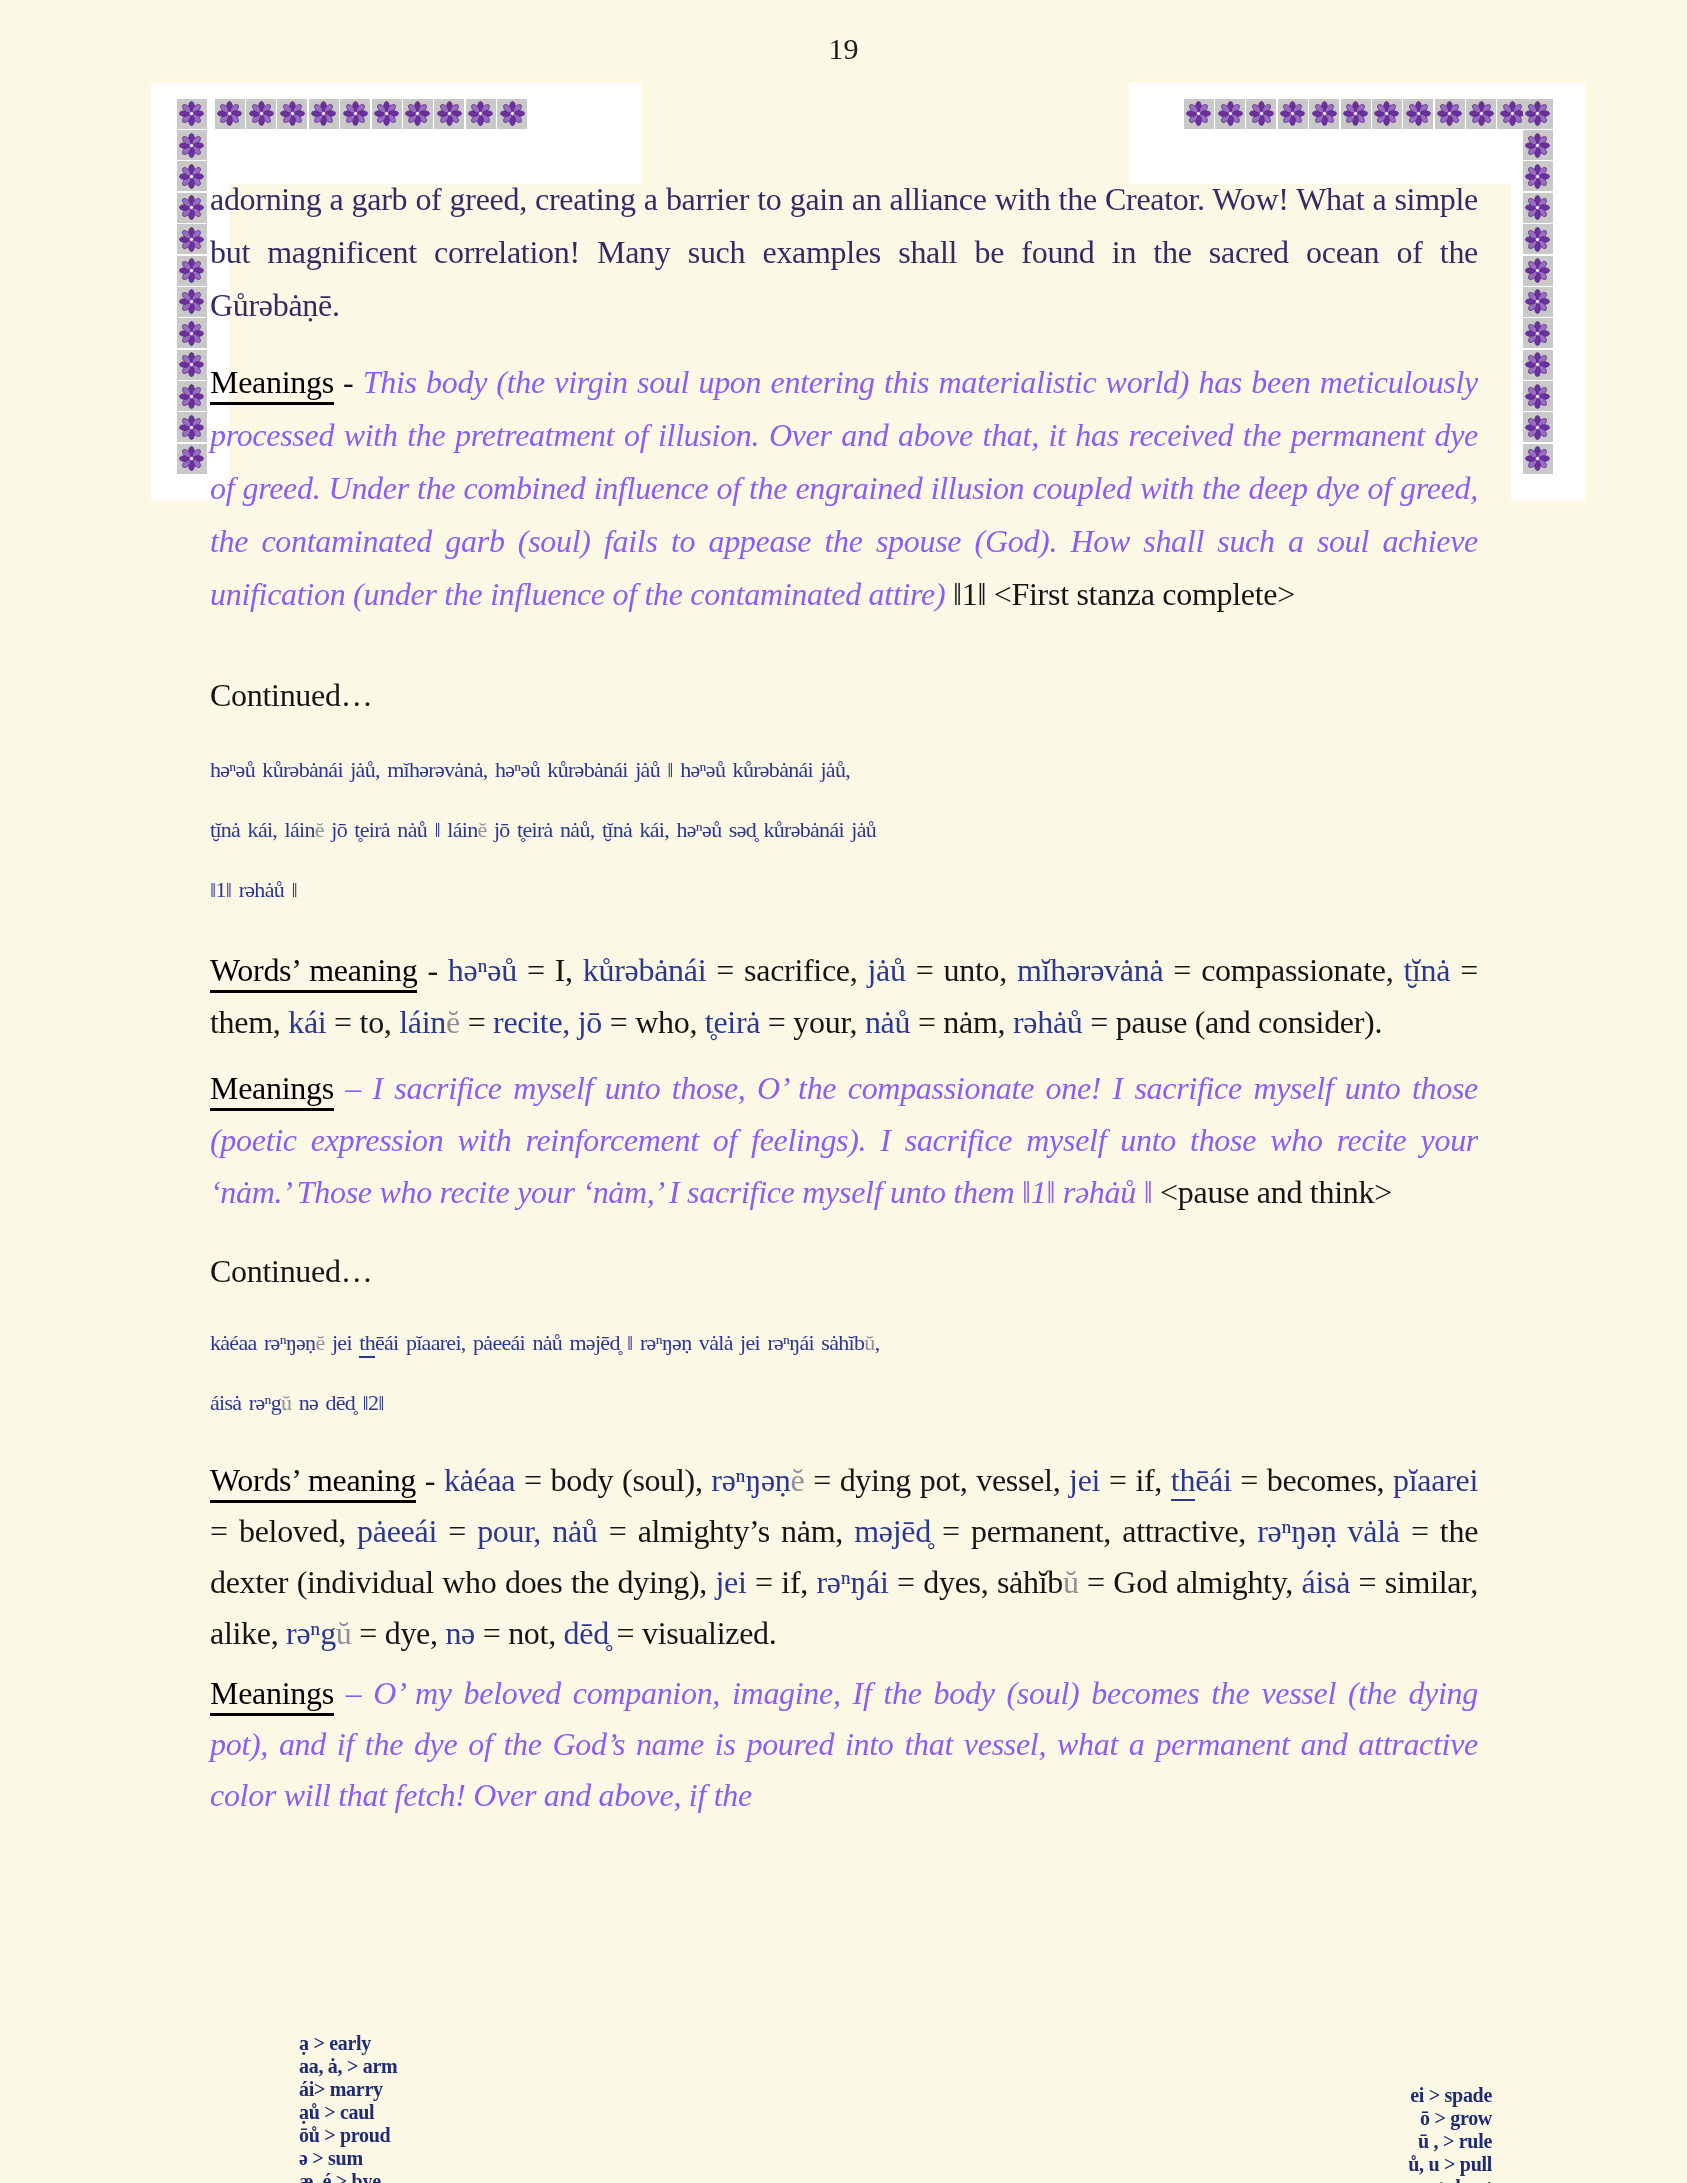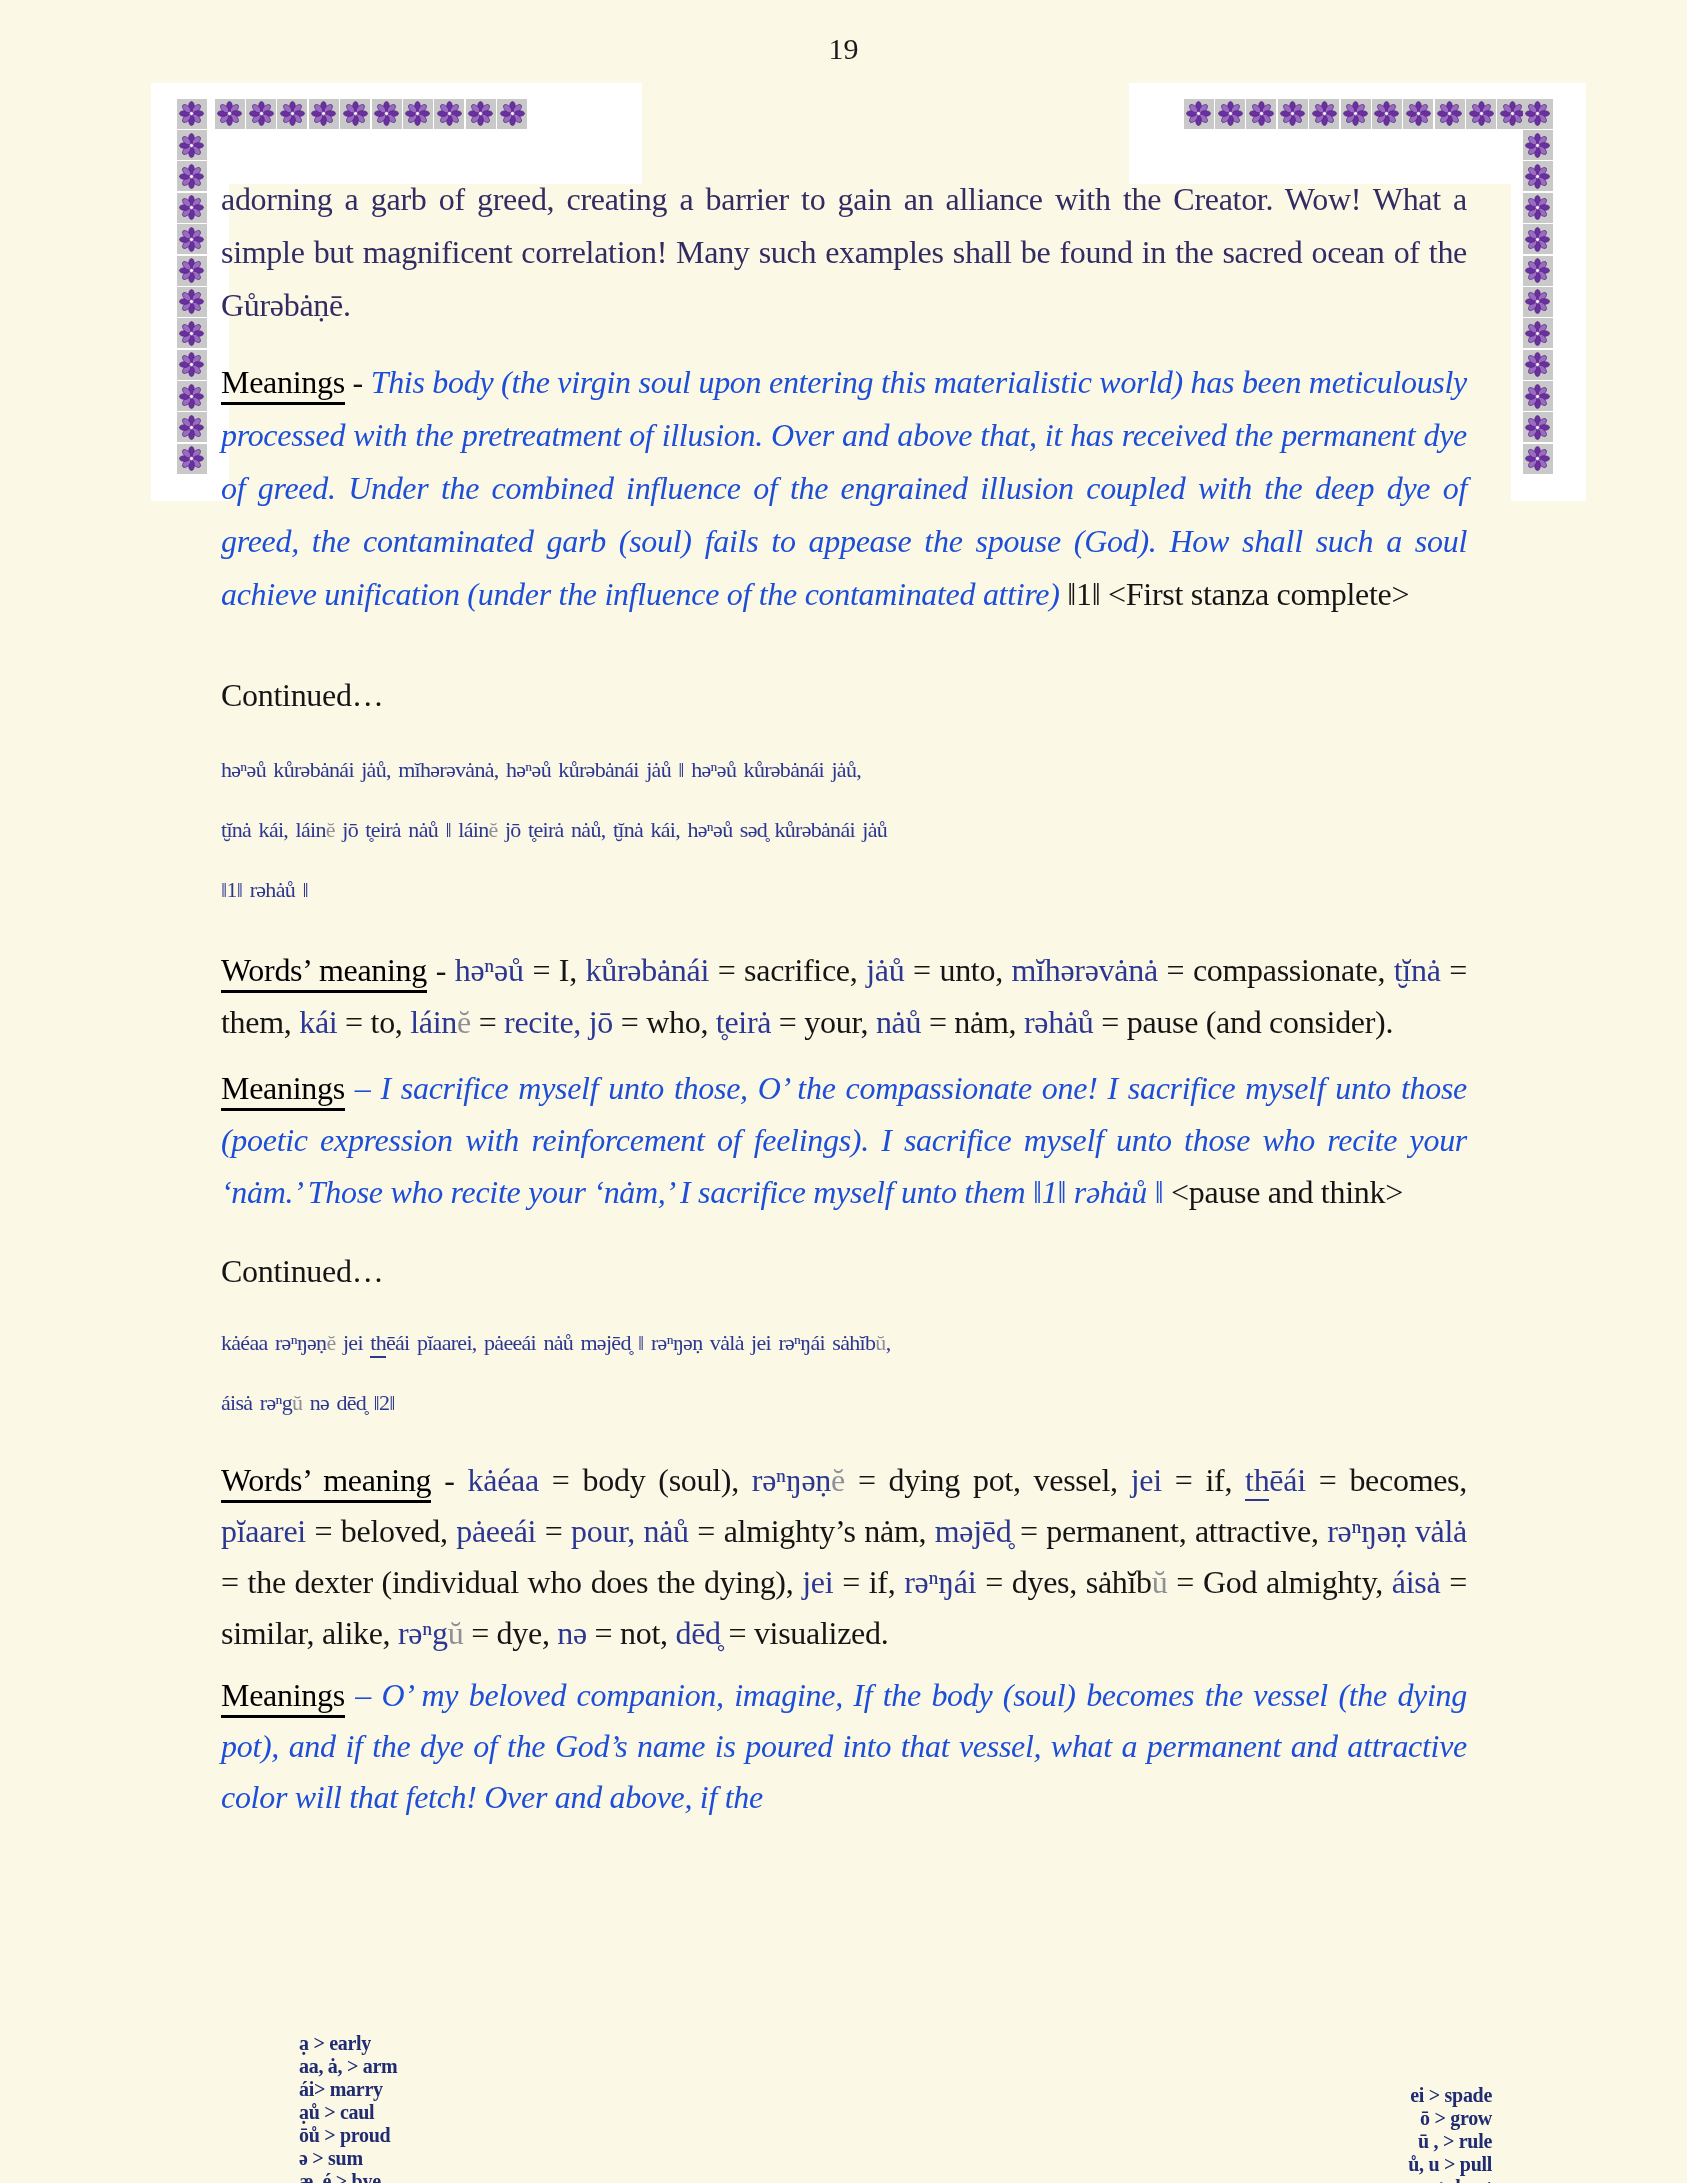--- a/index.html
+++ b/index.html
@@ -29,38 +29,38 @@
   .tile{
     width:30px;height:30px;background:#C9C9C9;margin:0.7px;
     display:flex;align-items:center;justify-content:center;flex:0 0 auto;
   }
   .tile svg{width:25px;height:25px;display:block;}
   
   .content{
     position:absolute;left:210px;top:0;width:1268px;
     font-size:32px;letter-spacing:-0.3px;color:#151515;
   }
-  .content p{margin:11px;padding:0;}
+  .content p{margin:0;padding:0;}
   .just{text-align:justify;}
   #p1{margin-top:173px;line-height:53px;}
   #m1{margin-top:24px;line-height:53px;}
   #c1{margin-top:48px;line-height:52px;}
   #s1{margin-top:18.5px;line-height:60px;}
   #w1{margin-top:24px;line-height:52px;}
   #m2{margin-top:14.6px;line-height:52px;}
   #c2{margin-top:26.5px;line-height:52px;}
   #s2{margin-top:16px;line-height:60px;}
   #w2{margin-top:22.5px;line-height:51px;}
   #m3{margin-top:9.3px;line-height:51px;}
   .stanza{
     text-align:left;font-size:22px;letter-spacing:-0.7px;word-spacing:2.6px;
   }
   
   .r-navy {color:#332C63;}
-  .r-brown{color:#1d4ed8;font-style:italic;}
+  .r-brown{color:#8b5cf6;font-style:italic;}
   .r-black{color:#151515;font-style:normal;}
   .r-blue {color:#2B3791;}
   .r-gray {color:#8F8F98;}
   .r-head {color:#000;font-style:normal;border-bottom:3.3px solid #000;padding-bottom:2px;}
   .uline{border-bottom:2.6px solid currentColor;padding-bottom:1px;}
   .r-sup{vertical-align:super;font-size:58%;}
   
   .frow{
     position:absolute;display:flex;justify-content:space-between;
     font-size:20px;font-weight:bold;color:#1F2C72;letter-spacing:-0.3px;flex-direction:column;

